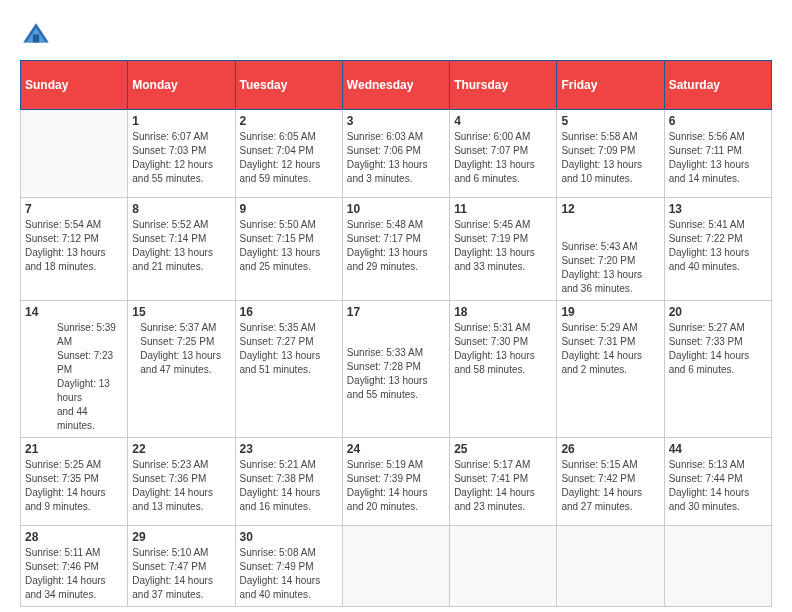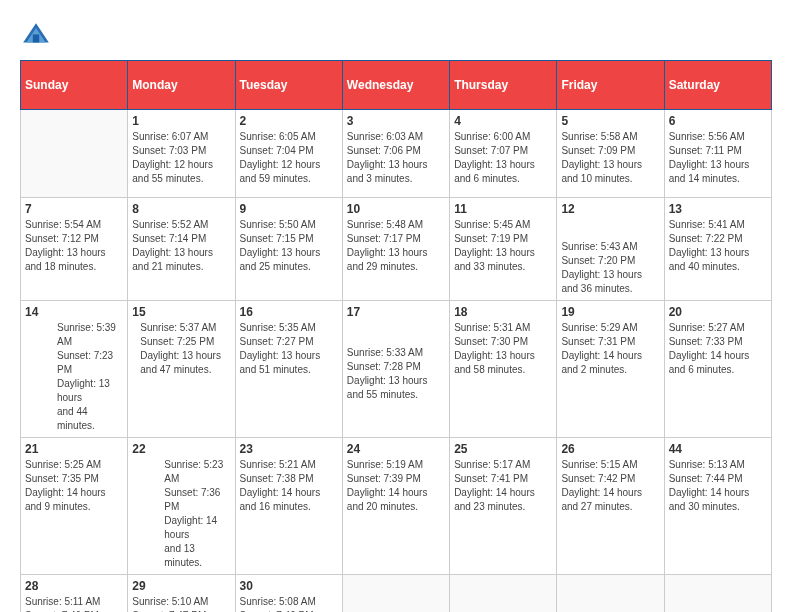--- a/index.html
+++ b/index.html
@@ -289,21 +289,21 @@
         <tr>
           <td>
             <span class="day-number">21</span>
             <div class="day-info" style="white-space: pre-line;">Sunrise: 5:25 AM
 Sunset: 7:35 PM
 Daylight: 14 hours
 and 9 minutes.</div>
           </td>
           <td>
             <span class="day-number">22</span>
-            <div class="day-info" style="white-space: pre-line; margin-left: 32px;">Sunrise: 5:23 AM
+            <div class="day-info" style="white-space: pre-line;">Sunrise: 5:23 AM
 Sunset: 7:36 PM
 Daylight: 14 hours
 and 13 minutes.</div>
           </td>
           <td>
             <span class="day-number">23</span>
             <div class="day-info" style="white-space: pre-line;">Sunrise: 5:21 AM
 Sunset: 7:38 PM
 Daylight: 14 hours
 and 16 minutes.</div>

